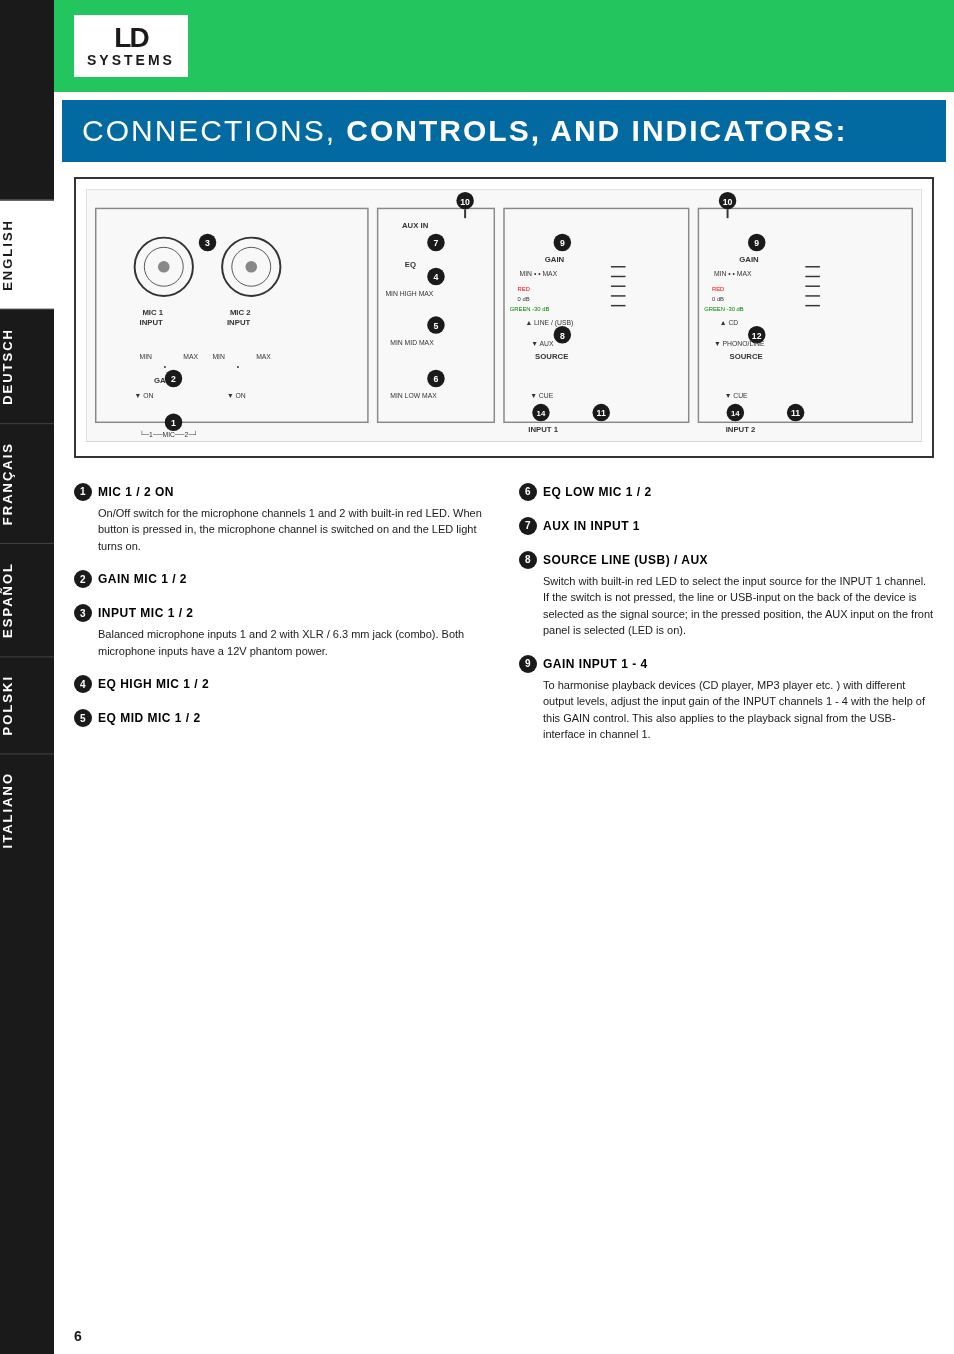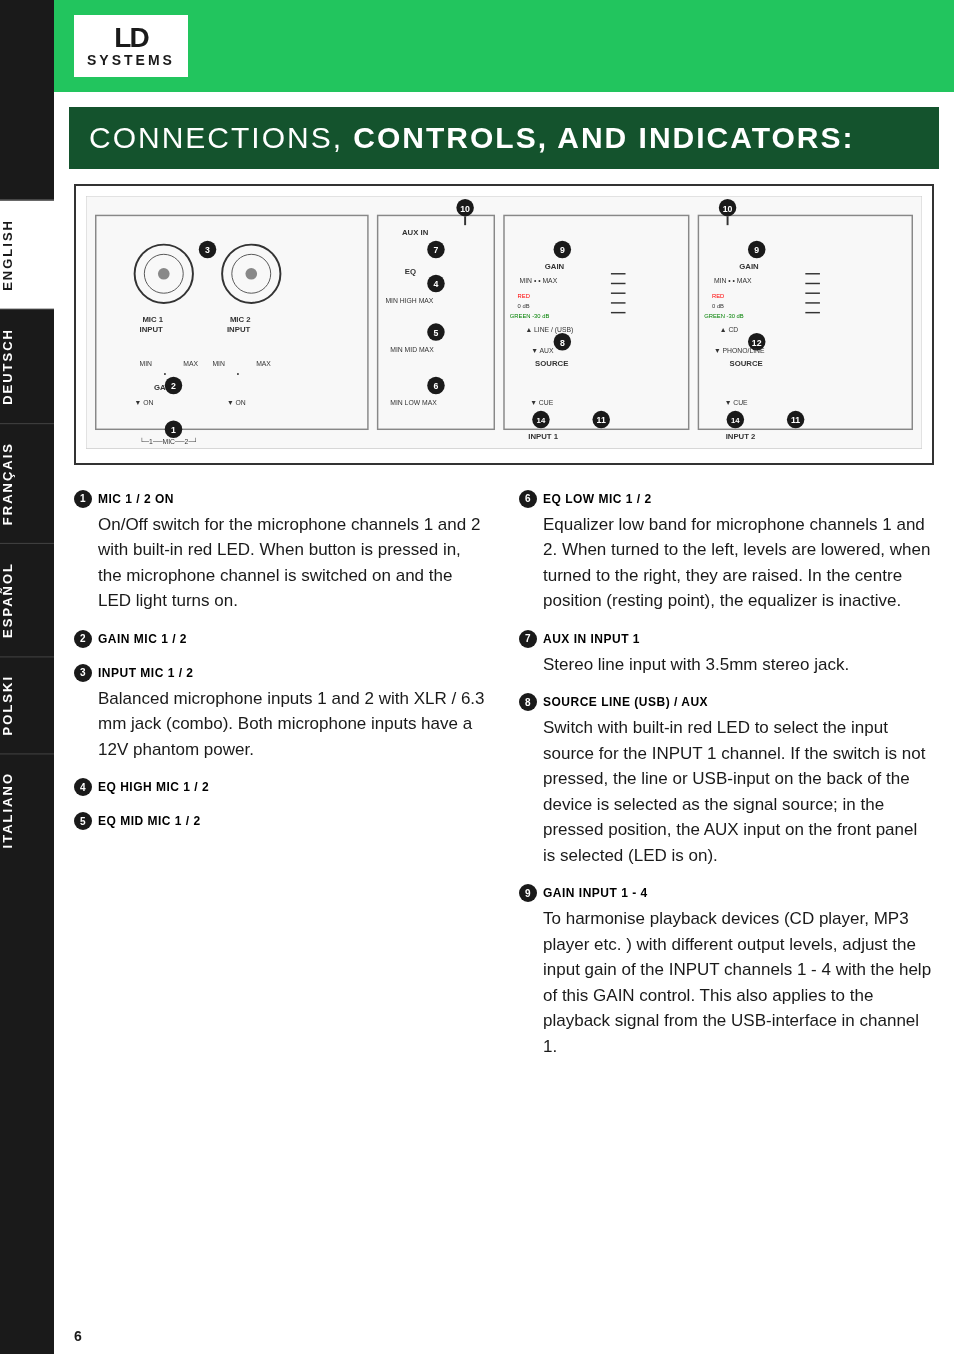--- a/index.html
+++ b/index.html
@@ -75,23 +75,23 @@
     }
     .logo-systems {
       font-size: 14px;
       font-weight: bold;
       color: #1a1a1a;
       letter-spacing: 3px;
     }
 
     
     .title-banner {
-      background: #14532d;
+      background: #0369a1;
       padding: 14px 20px;
-      margin: 15px;
+      margin: 8px;
     }
     .title-banner h1 {
       color: #fff;
       font-size: 30px;
       font-weight: 300;
       letter-spacing: 2px;
       text-transform: uppercase;
     }
     .title-banner h1 strong {
       font-weight: 900;
@@ -137,21 +137,21 @@
       height: 18px;
       background: #1a1a1a;
       color: #fff;
       border-radius: 50%;
       font-size: 10px;
       font-weight: bold;
       flex-shrink: 0;
     }
 
     .section-body {
-      font-size: 17px;
+      font-size: 11px;
       line-height: 1.5;
       color: #1a1a1a;
       padding-left: 24px;
     }
 
     
     .page-num {
       position: absolute;
       bottom: 10px;
       left: 20px;
@@ -365,29 +365,27 @@
           </div>
         </div>
       </div>
 
       <div>
         <div class="section-item">
           <div class="section-title">
             <span class="section-num">6</span>
             <span>EQ LOW MIC 1 / 2</span>
           </div>
-          <div class="section-body">Equalizer low band for microphone channels 1 and 2. When turned to the left, levels are lowered, when turned to the right, they are raised. In the centre position (resting point), the equalizer is inactive.</div>
         </div>
 
         <div class="section-item">
           <div class="section-title">
             <span class="section-num">7</span>
             <span>AUX IN INPUT 1</span>
           </div>
-          <div class="section-body">Stereo line input with 3.5mm stereo jack.</div>
         </div>
 
         <div class="section-item">
           <div class="section-title">
             <span class="section-num">8</span>
             <span>SOURCE LINE (USB) / AUX</span>
           </div>
           <div class="section-body">Switch with built-in red LED to select the input source for the INPUT 1 channel. If the switch is not pressed, the line or USB-input on the back of the device is selected as the signal source; in the pressed position, the AUX input on the front panel is selected (LED is on).</div>
         </div>
 

